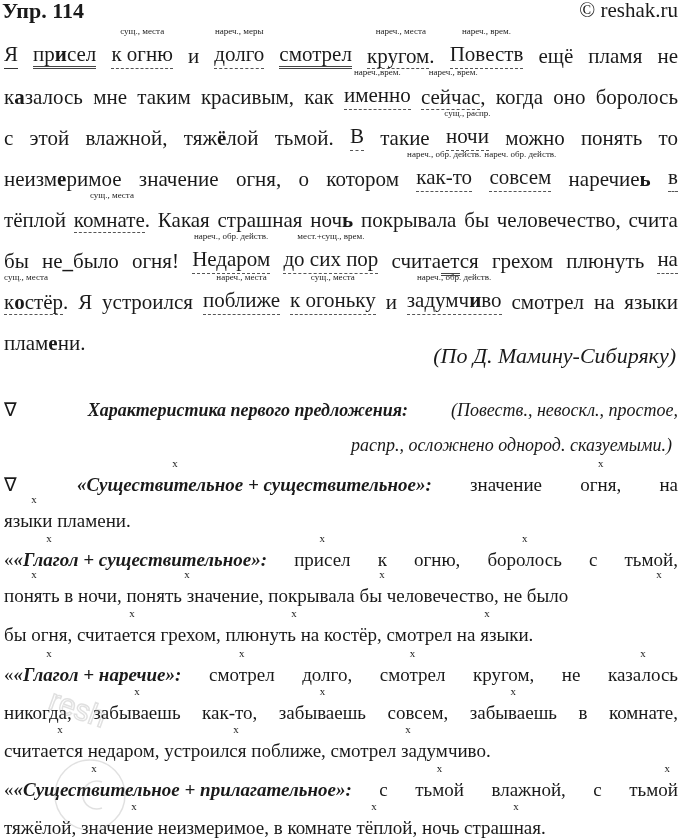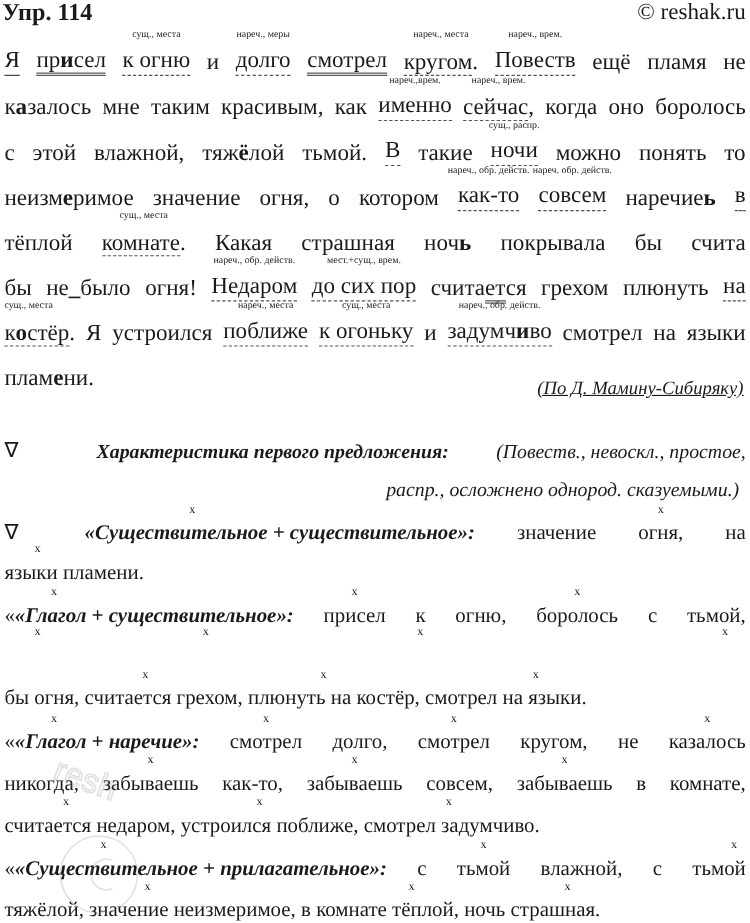--- a/index.html
+++ b/index.html
@@ -12,21 +12,21 @@
           white-space:nowrap; display:flex; justify-content:space-between; }
   .line.nojust { justify-content:flex-start; }
   .line.nojust > span { margin-right:6px; }
   .w { position:relative; display:inline-block; }
   .ann { position:absolute; left:50%; transform:translateX(-50%); top:-17px;
          font-size:9px; line-height:10px; white-space:nowrap; color:#222; }
   .ann.left { left:0; transform:none; }
   .u1 { border-bottom:1.5px solid #333; line-height:22px; }
   .u2 { border-bottom:3px double #444; line-height:22px; }
   .ud { border-bottom:1.5px dashed #555; line-height:22px; }
-  .src { right:6px; top:343px; font-size:17px; font-style:italic;text-decoration:underline; }
+  .src { right:6px; top:343px; font-size:22px; font-style:italic; }
   .an { font-size:18px; line-height:24px; }
   .an .line { font-size:19px; }
   .x { position:absolute; top:-14px; font-size:11px; line-height:10px; left:50%; transform:translateX(-50%); }
   .bi { font-weight:bold; font-style:italic; }
   .i { font-style:italic; }
   .nabla { font-size:19px; }
   .wm { left:40px; top:690px; width:110px; height:150px; opacity:0.25; pointer-events:none; }
 </style>
 </head>
 <body>
@@ -88,20 +88,21 @@
 </div>
 
 <div class="line" style="top:207px;">
   <span class="w">тёплой</span>
   <span class="w"><span class="ann">сущ., места</span><span class="ud">комнате</span><span>.</span></span>
   <span class="w">Какая</span>
   <span class="w">страшная</span>
   <span class="w"><span>ноч</span><b>ь</b></span>
   <span class="w">покрывала</span>
   <span class="w">бы</span>
+  <span class="w">человечество,</span>
   <span class="w">счита</span>
 </div>
 
 <div class="line" style="top:248px;">
   <span class="w">бы</span>
   <span class="w"><span>не</span><b>_</b><span>было</span></span>
   <span class="w">огня!</span>
   <span class="w ud"><span class="ann">нареч., обр. действ.</span><span>Недаром</span></span>
   <span class="w ud"><span class="ann">мест.+сущ., врем.</span><span>до сих пор</span></span>
   <span class="w"><span>счита</span><span class="u2">ет</span><span>ся</span></span>
@@ -159,20 +160,21 @@
     <span class="w"><span class="x">x</span><span>боролось</span></span>
     <span class="w">с</span>
     <span class="w">тьмой,</span>
   </div>
   <div class="line nojust" style="top:583px;">
     <span class="w">
       <span class="x" style="left:30px;">x</span>
       <span class="x" style="left:183px;">x</span>
       <span class="x" style="left:378px;">x</span>
       <span class="x" style="left:655px;">x</span>
+      <span>понять в ночи, понять значение, покрывала бы человечество, не было</span>
     </span>
   </div>
   <div class="line nojust" style="top:622px;">
     <span class="w">
       <span class="x" style="left:128px;">x</span>
       <span class="x" style="left:290px;">x</span>
       <span class="x" style="left:483px;">x</span>
       <span>бы огня, считается грехом, плюнуть на костёр, смотрел на языки.</span>
     </span>
   </div>

